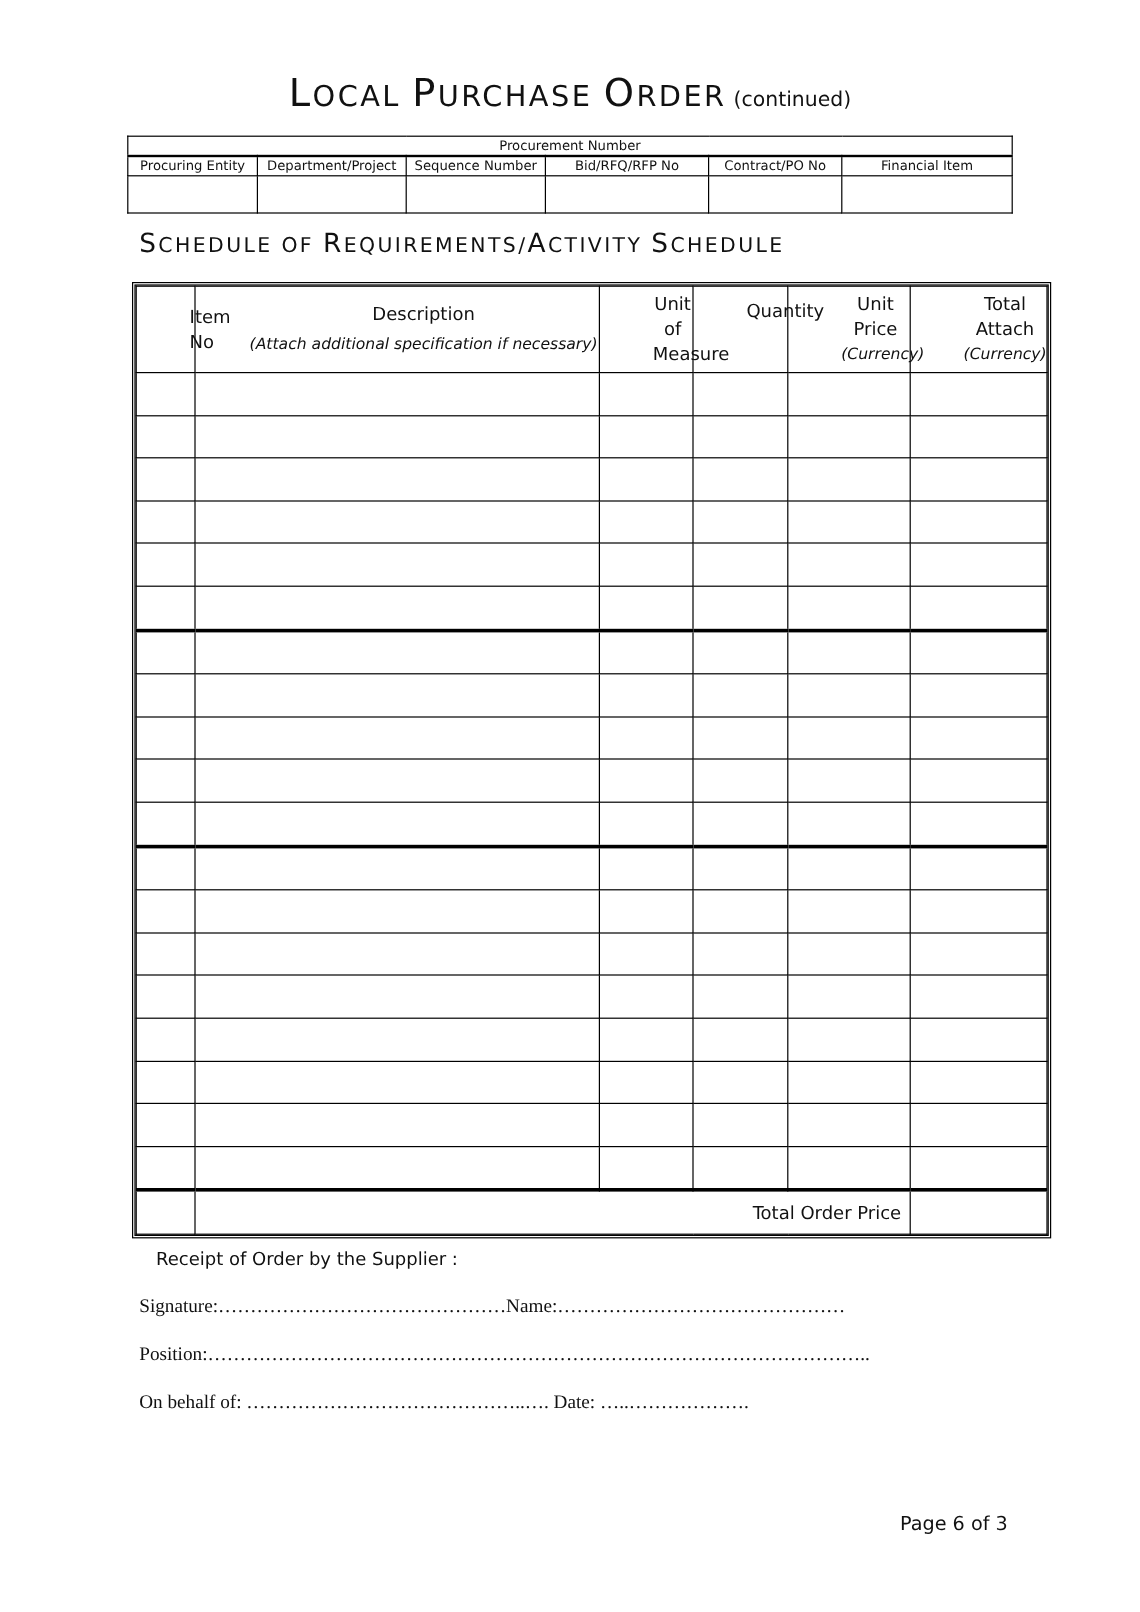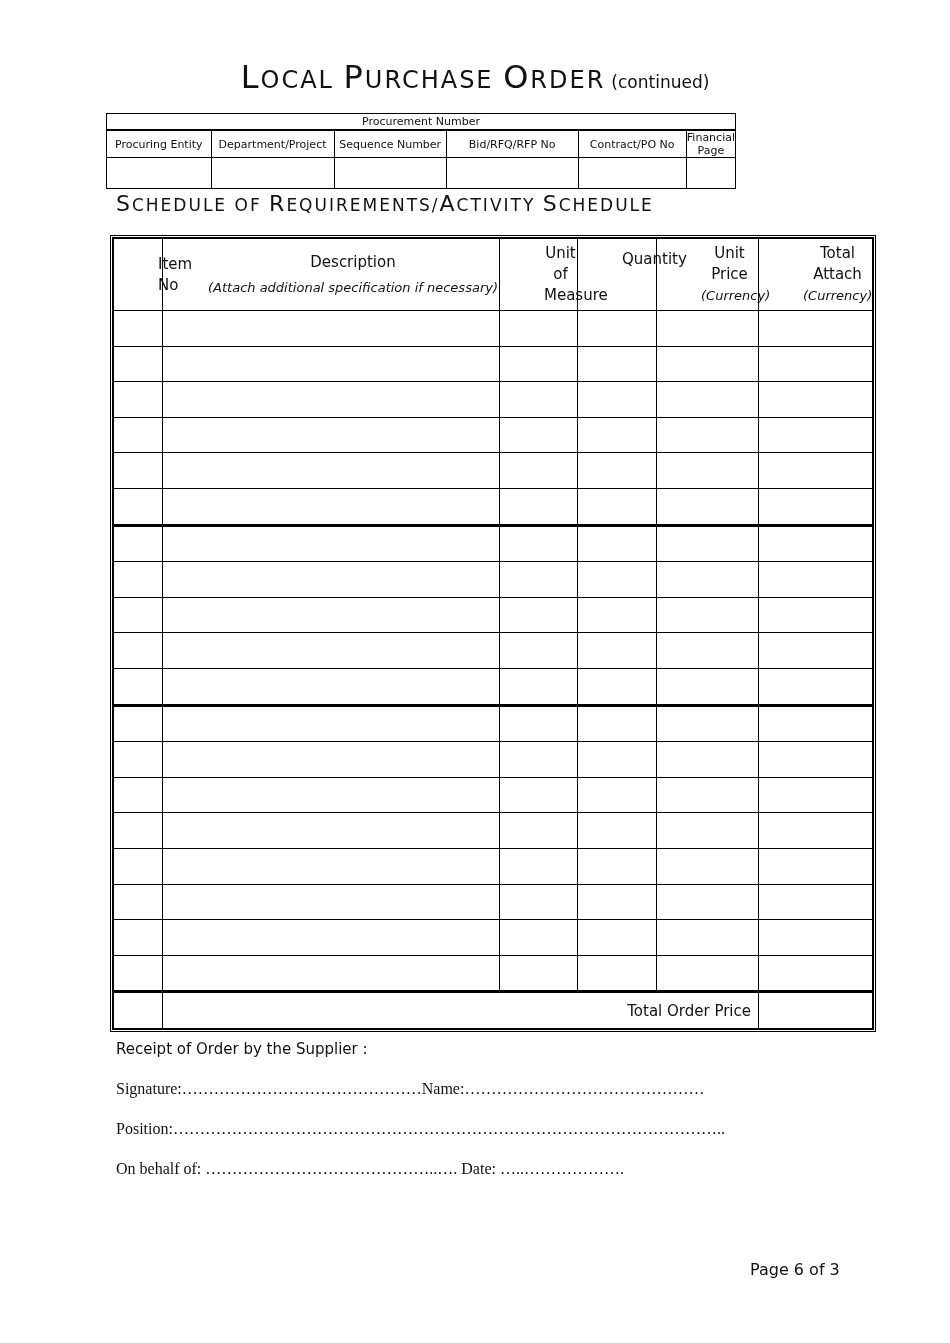--- a/index.html
+++ b/index.html
@@ -1,35 +1,35 @@
 <!DOCTYPE html>
 <html><head>
 <meta charset="utf-8">
 <style>
   html, body { margin:0; padding:0; background:#fff; }
   body { width:950px; height:1343px; position:relative; font-family:"DejaVu Sans", sans-serif; color:#111; }
   .title { position:absolute; top:58px; left:0; width:950px; text-align:center; font-size:24px; letter-spacing:2px; font-weight:normal; }
   .title .big { font-size:32px; }
   .title .cont { font-size:17px; letter-spacing:0; margin-left:6px; }
-  table.proc { position:absolute; top:113px; left:106px; width:630px; border-collapse:collapse; font-size:11px; }
+  table.proc { position:absolute; top:113px; left:106px; width:738px; border-collapse:collapse; font-size:11px; }
   table.proc td { border:1px solid #000; text-align:center; padding:0; }
   table.proc tr.hdr1 td { height:15px; border-bottom:2px solid #000; }
   table.proc tr.hdr2 td { height:15px;margin-left:25px; }
   table.proc tr.vals td { height:30px; }
   .subtitle { position:absolute; top:191px; left:116px; font-size:17px; letter-spacing:2px; }
   .subtitle .big { font-size:22px; }
   .sched-wrap { position:absolute; top:235px; left:110px; width:760px; border:3px double #000; }
   table.sched { width:100%; border-collapse:collapse; table-layout:fixed; font-size:15px; }
   table.sched td, table.sched th { border:1px solid #000; padding:0; font-weight:normal; }
   table.sched thead th { height:61px; text-align:center; vertical-align:middle; line-height:21px;padding-left:44px; }
   table.sched thead th .it { font-style:italic; font-size:13px; }
   table.sched tbody td { height:34.6px; }
   table.sched tr.thick td { border-top:3px solid #000; }
   table.sched td.total-label { text-align:right; padding-right:7px;padding-left:48px; }
-  .receipt { position:absolute; top:1040px; left:116px; font-size:15px; }
+  .receipt { position:absolute; top:1040px; left:130px; font-size:15px; }
   .line { position:absolute; left:116px; font-family:"Liberation Serif", serif; font-size:16px; }
   .pageno { position:absolute; top:1260px; left:750px; font-size:16px; }
 </style>
 </head>
 <body>
 
 <div class="title">
   <span class="big">L</span><span>OCAL </span><span class="big">P</span><span>URCHASE </span><span class="big">O</span><span>RDER</span><span class="cont">(continued)</span>
 </div>
 
@@ -37,21 +37,21 @@
   <tbody>
       <tr class="hdr1">
         <td colspan="6">Procurement Number</td>
       </tr>
   <tr class="hdr2">
     <td style="width:107px">Procuring Entity</td>
     <td style="width:123px">Department/Project</td>
     <td style="width:115px">Sequence Number</td>
     <td style="width:135px">Bid/RFQ/RFP No</td>
     <td style="width:110px">Contract/PO No</td>
-    <td>Financial Page</td>
+    <td>Financial Item</td>
   </tr>
   <tr class="vals">
     <td></td>
     <td></td>
     <td></td>
     <td></td>
     <td></td>
     <td></td>
   </tr>
 </tbody>

